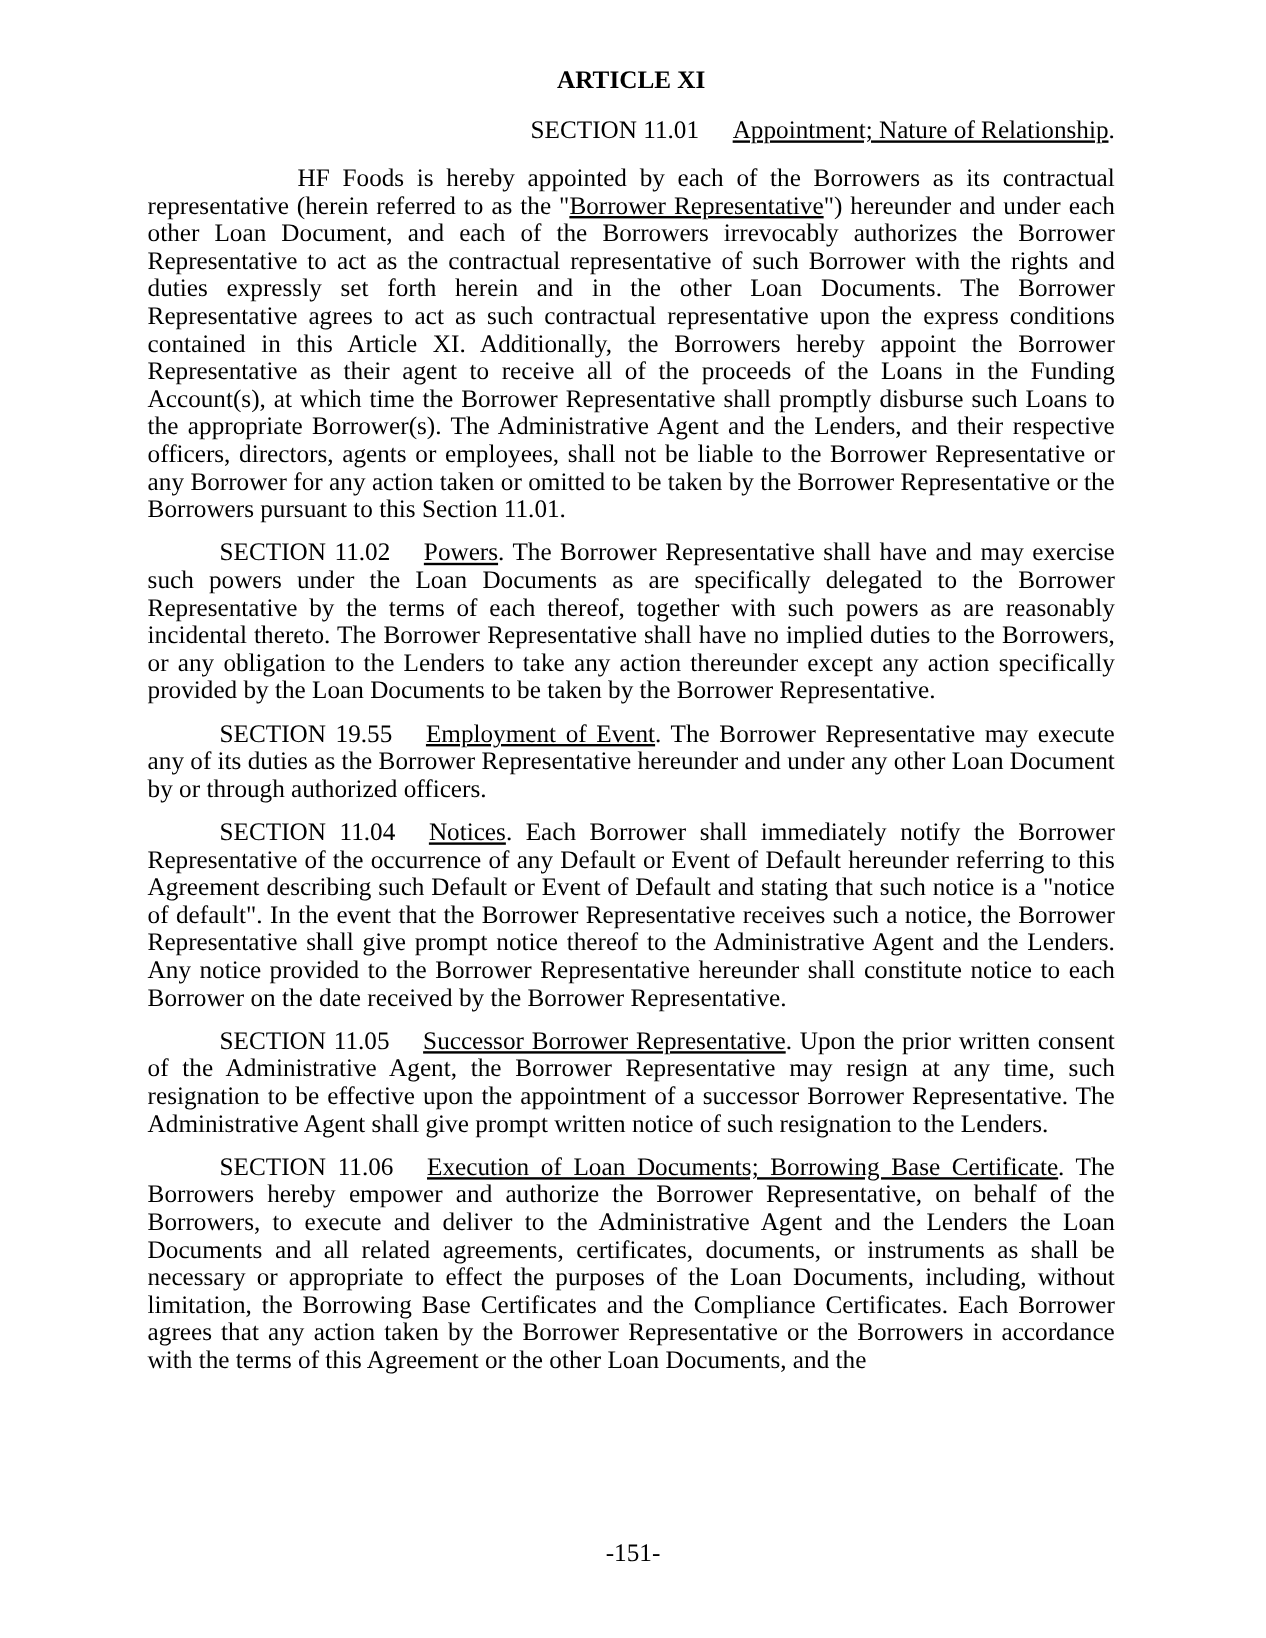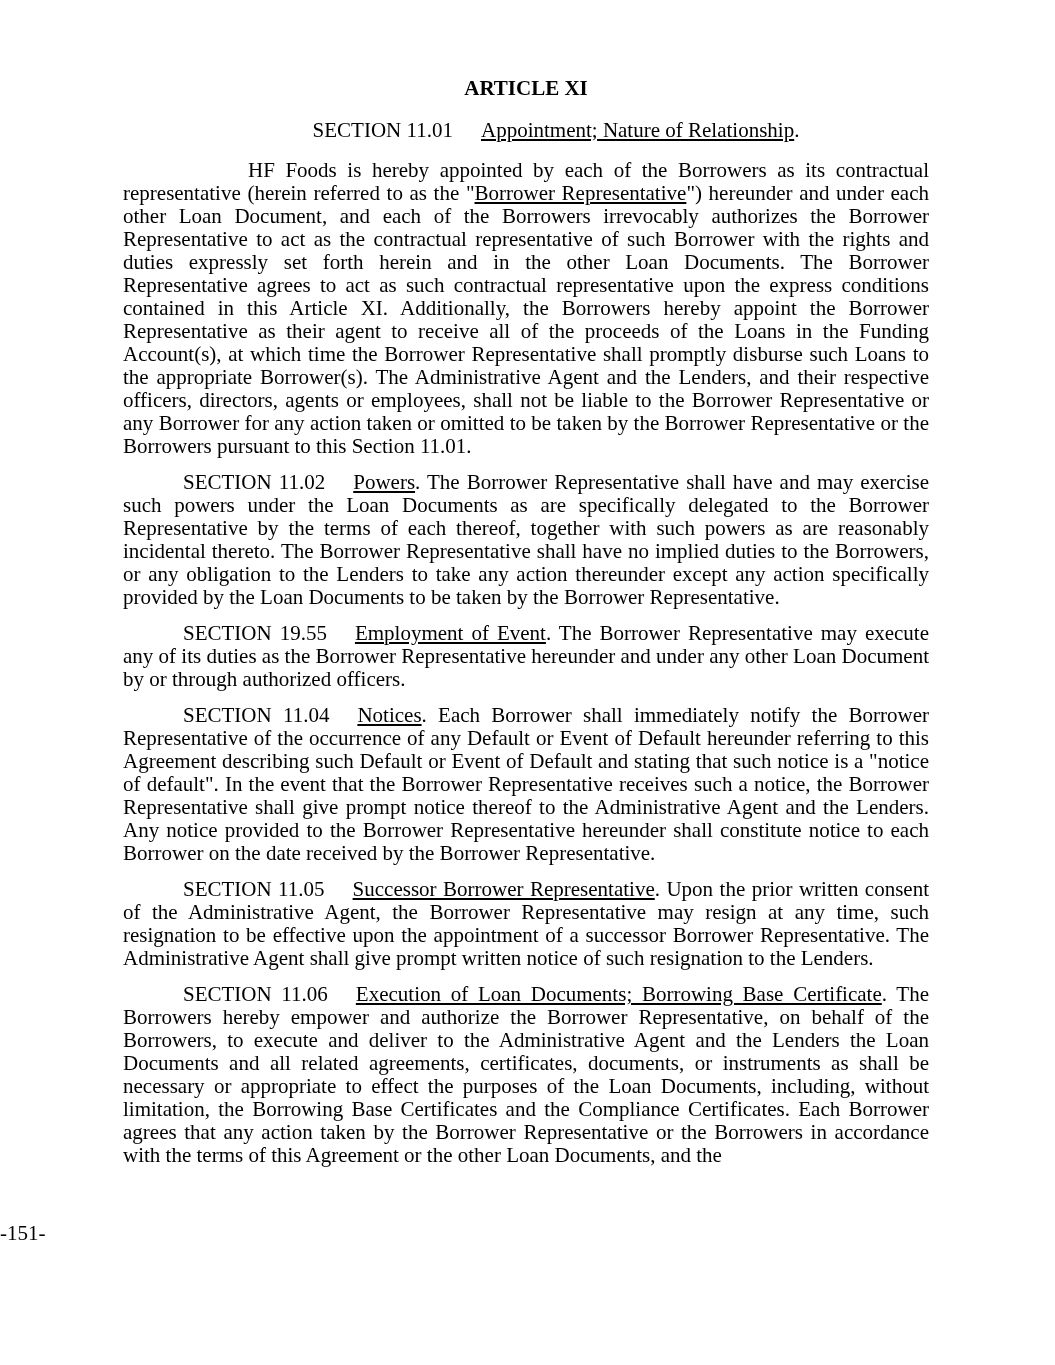--- a/index.html
+++ b/index.html
@@ -20,54 +20,54 @@
     font-family: "Liberation Serif", "DejaVu Serif", serif;
     font-size: 21px;
     line-height: 23px;
     color: #000000;
   }
   .content {
     position: absolute;
     left: 123px;
     top: 0;
     width: 806px;
-    padding-top: 77px;
+    padding-top: 55px;
   }
   .content p {
     margin: 0 0 13px 0;
   }
   .center {
     text-align: center;
     text-indent: 0;
     margin-bottom: 19px !important;
   }
   .bold { font-weight: bold; }
   .u { text-decoration: underline; }
   .para {
     text-align: justify;
     text-indent: 60px;
   }
   .heading-para {
-    text-align: center;
+    text-align: right;
     text-indent: 60px;
     margin-bottom: 17px !important;
   }
   .indent-deep {
     text-indent: 125px;
   }
   .tab {
     display: inline-block;
     width: 28px;
   }
   .page-number {
     position: absolute;
-    top: 1222px;
+    top: 1283px;
     left: 0;
     width: 100%;
-    text-align: left;
+    text-align: center;
   }
 </style>
 </head>
 <body>
 
 <div class="page">
   <div class="content">
 
     <p class="center bold">
       <span>ARTICLE XI</span>

